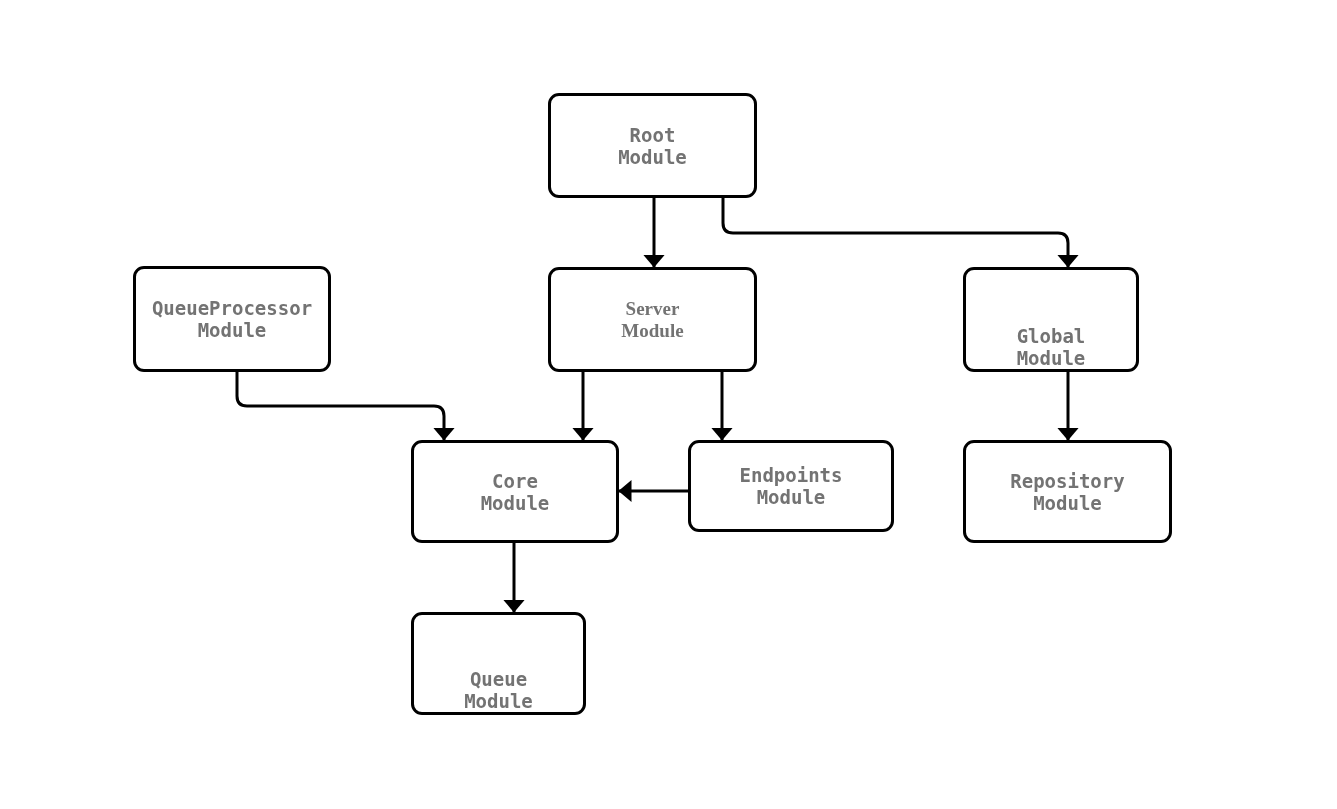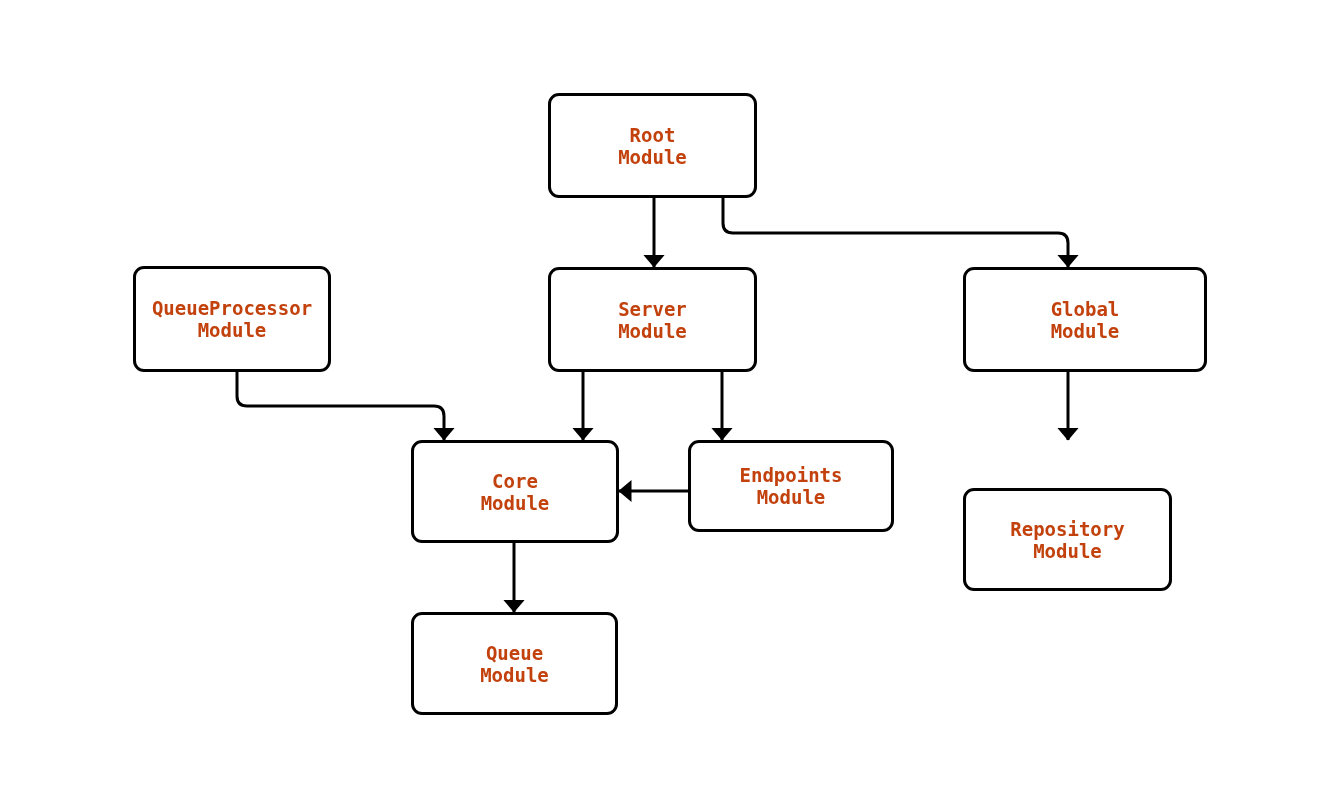--- a/index.html
+++ b/index.html
@@ -33,21 +33,21 @@
     display: flex;
     align-items: center;
     justify-content: center;
   }
   .node-label {
     white-space: pre-line;
     text-align: center;
     font-weight: bold;
     font-size: 19px;
     line-height: 22px;
-    color: #c2410c;
+    color: #737373;
   }
 </style>
 </head>
 <body>
 
 <div class="canvas">
   <svg class="edges-layer" width="1337" height="809" viewBox="0 0 1337 809" xmlns="http://www.w3.org/2000/svg">
     <defs>
       <marker id="arrowhead" viewBox="0 0 13 22" markerWidth="13" markerHeight="22" refX="12.5" refY="11" markerUnits="userSpaceOnUse" orient="auto">
         <polygon points="0,0 13,11 0,22" fill="#000000"></polygon>
@@ -66,38 +66,38 @@
   </svg>
   <div>
       <div class="node" style="left: 548px; top: 93px; width: 209px; height: 105px;">
         <span class="node-label">Root
 Module</span>
       </div>
       <div class="node" style="left: 133px; top: 266px; width: 198px; height: 106px;">
         <span class="node-label">QueueProcessor
 Module</span>
       </div>
-      <div class="node" style="left: 548px; top: 267px; width: 209px; height: 105px;">
+      <div class="node" style="left: 548px; top: 267px; width: 209px; height: 105px; font-family: Liberation Serif, serif;">
         <span class="node-label">Server
 Module</span>
       </div>
-      <div class="node" style="left: 963px; top: 267px; width: 244px; height: 105px;">
+      <div class="node" style="left: 963px; top: 267px; width: 176px; height: 105px; align-items: flex-end;">
         <span class="node-label">Global
 Module</span>
       </div>
       <div class="node" style="left: 411px; top: 440px; width: 208px; height: 103px;">
         <span class="node-label">Core
 Module</span>
       </div>
       <div class="node" style="left: 688px; top: 440px; width: 206px; height: 92px;">
         <span class="node-label">Endpoints
 Module</span>
       </div>
-      <div class="node" style="left: 963px; top: 440px; width: 209px; height: 103px; margin-top: 48px;">
+      <div class="node" style="left: 963px; top: 440px; width: 209px; height: 103px;">
         <span class="node-label">Repository
 Module</span>
       </div>
-      <div class="node" style="left: 411px; top: 612px; width: 207px; height: 103px;">
+      <div class="node" style="left: 411px; top: 612px; width: 175px; height: 103px; align-items: flex-end;">
         <span class="node-label">Queue
 Module</span>
       </div>
     </div>
 </div>
 
 </body></html>

